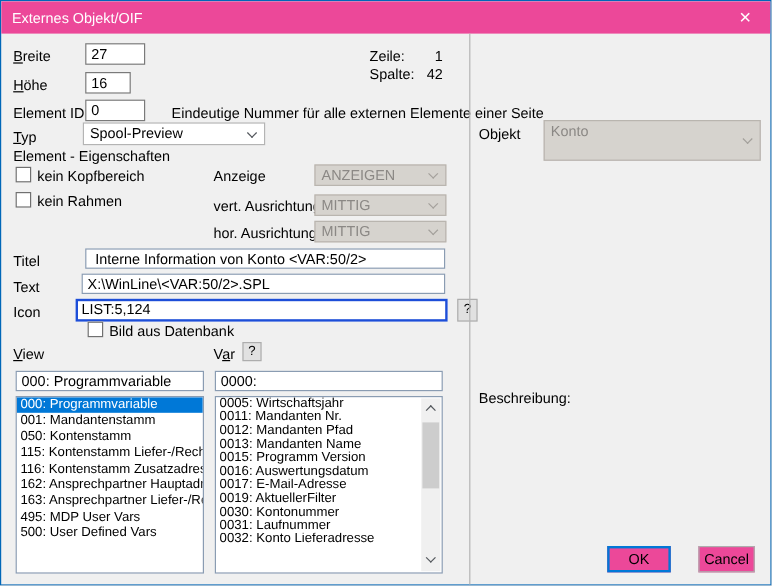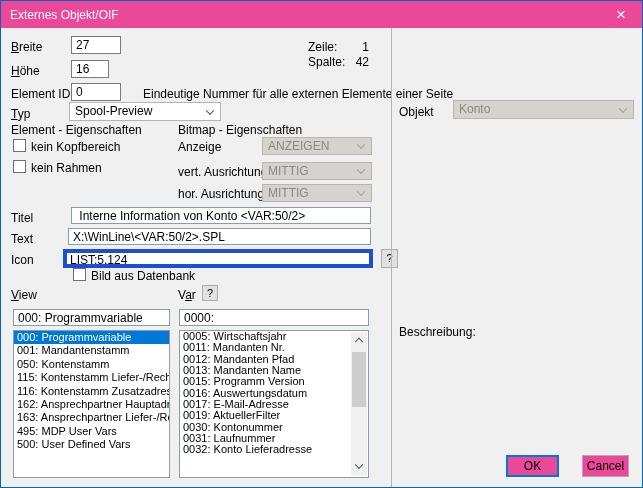--- a/index.html
+++ b/index.html
@@ -12,21 +12,21 @@
   .titlebar{position:absolute;left:0;top:0;right:0;height:27px;background:#ec4899;color:#fff;
     display:flex;align-items:center;padding-left:9px;}
   .titlebar .title{font-size:12px;}
   .closebtn{position:absolute;right:0;top:0;width:42px;height:27px;color:#fff;
     display:flex;align-items:center;justify-content:center;font-size:17px;cursor:default;}
   .lbl{position:absolute;white-space:nowrap;line-height:14px;}
   .lbl u{text-decoration:underline;}
   .edit{position:absolute;background:#fff;border:1px solid #8a9cb2;padding:1px 4px;
     white-space:pre;overflow:hidden;line-height:14px;}
   .edit.plain{border-color:#7a7a7a;}
-  .edit.focus{border:4px solid #1d4ed8;padding:0 3px;}
+  .edit.focus{border:2px solid #1d4ed8;padding:0 3px;}
   .dd{position:absolute;background:#fff;border:1px solid #b4b4b4;padding:2px 20px 2px 5px;
     white-space:nowrap;overflow:hidden;line-height:13px;}
   .chev{position:absolute;right:7px;top:50%;width:6px;height:6px;
     border-right:1.4px solid #53575c;border-bottom:1.4px solid #53575c;
     transform:translateY(-70%) rotate(45deg);}
   .dd.disabled{background:#d6d3ce;border-color:#b9b5af;color:#8b8885;}
   .dd.disabled .chev{border-color:#a3a09b;}
   .cb{position:absolute;width:13px;height:13px;background:#fff;border:1px solid #707070;}
   .qbtn{position:absolute;background:#e1e1e1;border:1px solid #adadad;text-align:center;
     font-size:11px;line-height:15px;}
@@ -71,21 +71,20 @@
   <div class="edit plain" style="left:70px;top:82px;width:50px;height:18px;">0</div>
   <div class="lbl" style="left:142px;top:86px;">Eindeutige Nummer für alle externen Elemente einer Seite</div>
 
   <div class="lbl" style="left:10px;top:106px;"><u>T</u>yp</div>
   <div class="dd" style="left:68px;top:101px;width:152px;height:19px;">
     <span>Spool-Preview</span>
     <span class="chev"></span>
   </div>
 
   <div class="lbl" style="left:10px;top:122px;">Element - Eigenschaften</div>
-  <div class="lbl" style="left:177px;top:122px;">Bitmap - Eigenschaften</div>
 
   <span class="cb" style="left:12px;top:138px;"></span>
   <div class="lbl" style="left:30px;top:139px;">kein Kopfbereich</div>
   <span class="cb" style="left:12px;top:159px;"></span>
   <div class="lbl" style="left:30px;top:160px;">kein Rahmen</div>
 
   <div class="lbl" style="left:177px;top:139px;">Anzeige</div>
   <div class="dd disabled" style="left:261px;top:136px;width:110px;height:18px;">
     <span>ANZEIGEN</span>
     <span class="chev"></span>
@@ -151,21 +150,21 @@
       <div class="li">0017: E-Mail-Adresse</div>
       <div class="li">0019: AktuellerFilter</div>
       <div class="li">0030: Kontonummer</div>
       <div class="li">0031: Laufnummer</div>
       <div class="li">0032: Konto Lieferadresse</div>
     </div>
 
   <div class="divider" style="left:390px;top:27px;bottom:0;height:460px;"></div>
 
   <div class="lbl" style="left:398px;top:104px;">Objekt</div>
-  <div class="dd disabled" style="left:452px;top:99px;width:181px;height:19px;">
+  <div class="dd disabled" style="left:452px;top:99px;width:181px;height:34px;">
     <span>Konto</span>
     <span class="chev"></span>
   </div>
   <div class="lbl" style="left:398px;top:324px;">Beschreibung:</div>
 
   <div class="btn default" style="left:505px;top:454px;width:53px;height:22px;">OK</div>
   <div class="btn" style="left:581px;top:454px;width:47px;height:22px;">Cancel</div>
 
 </div>
 

